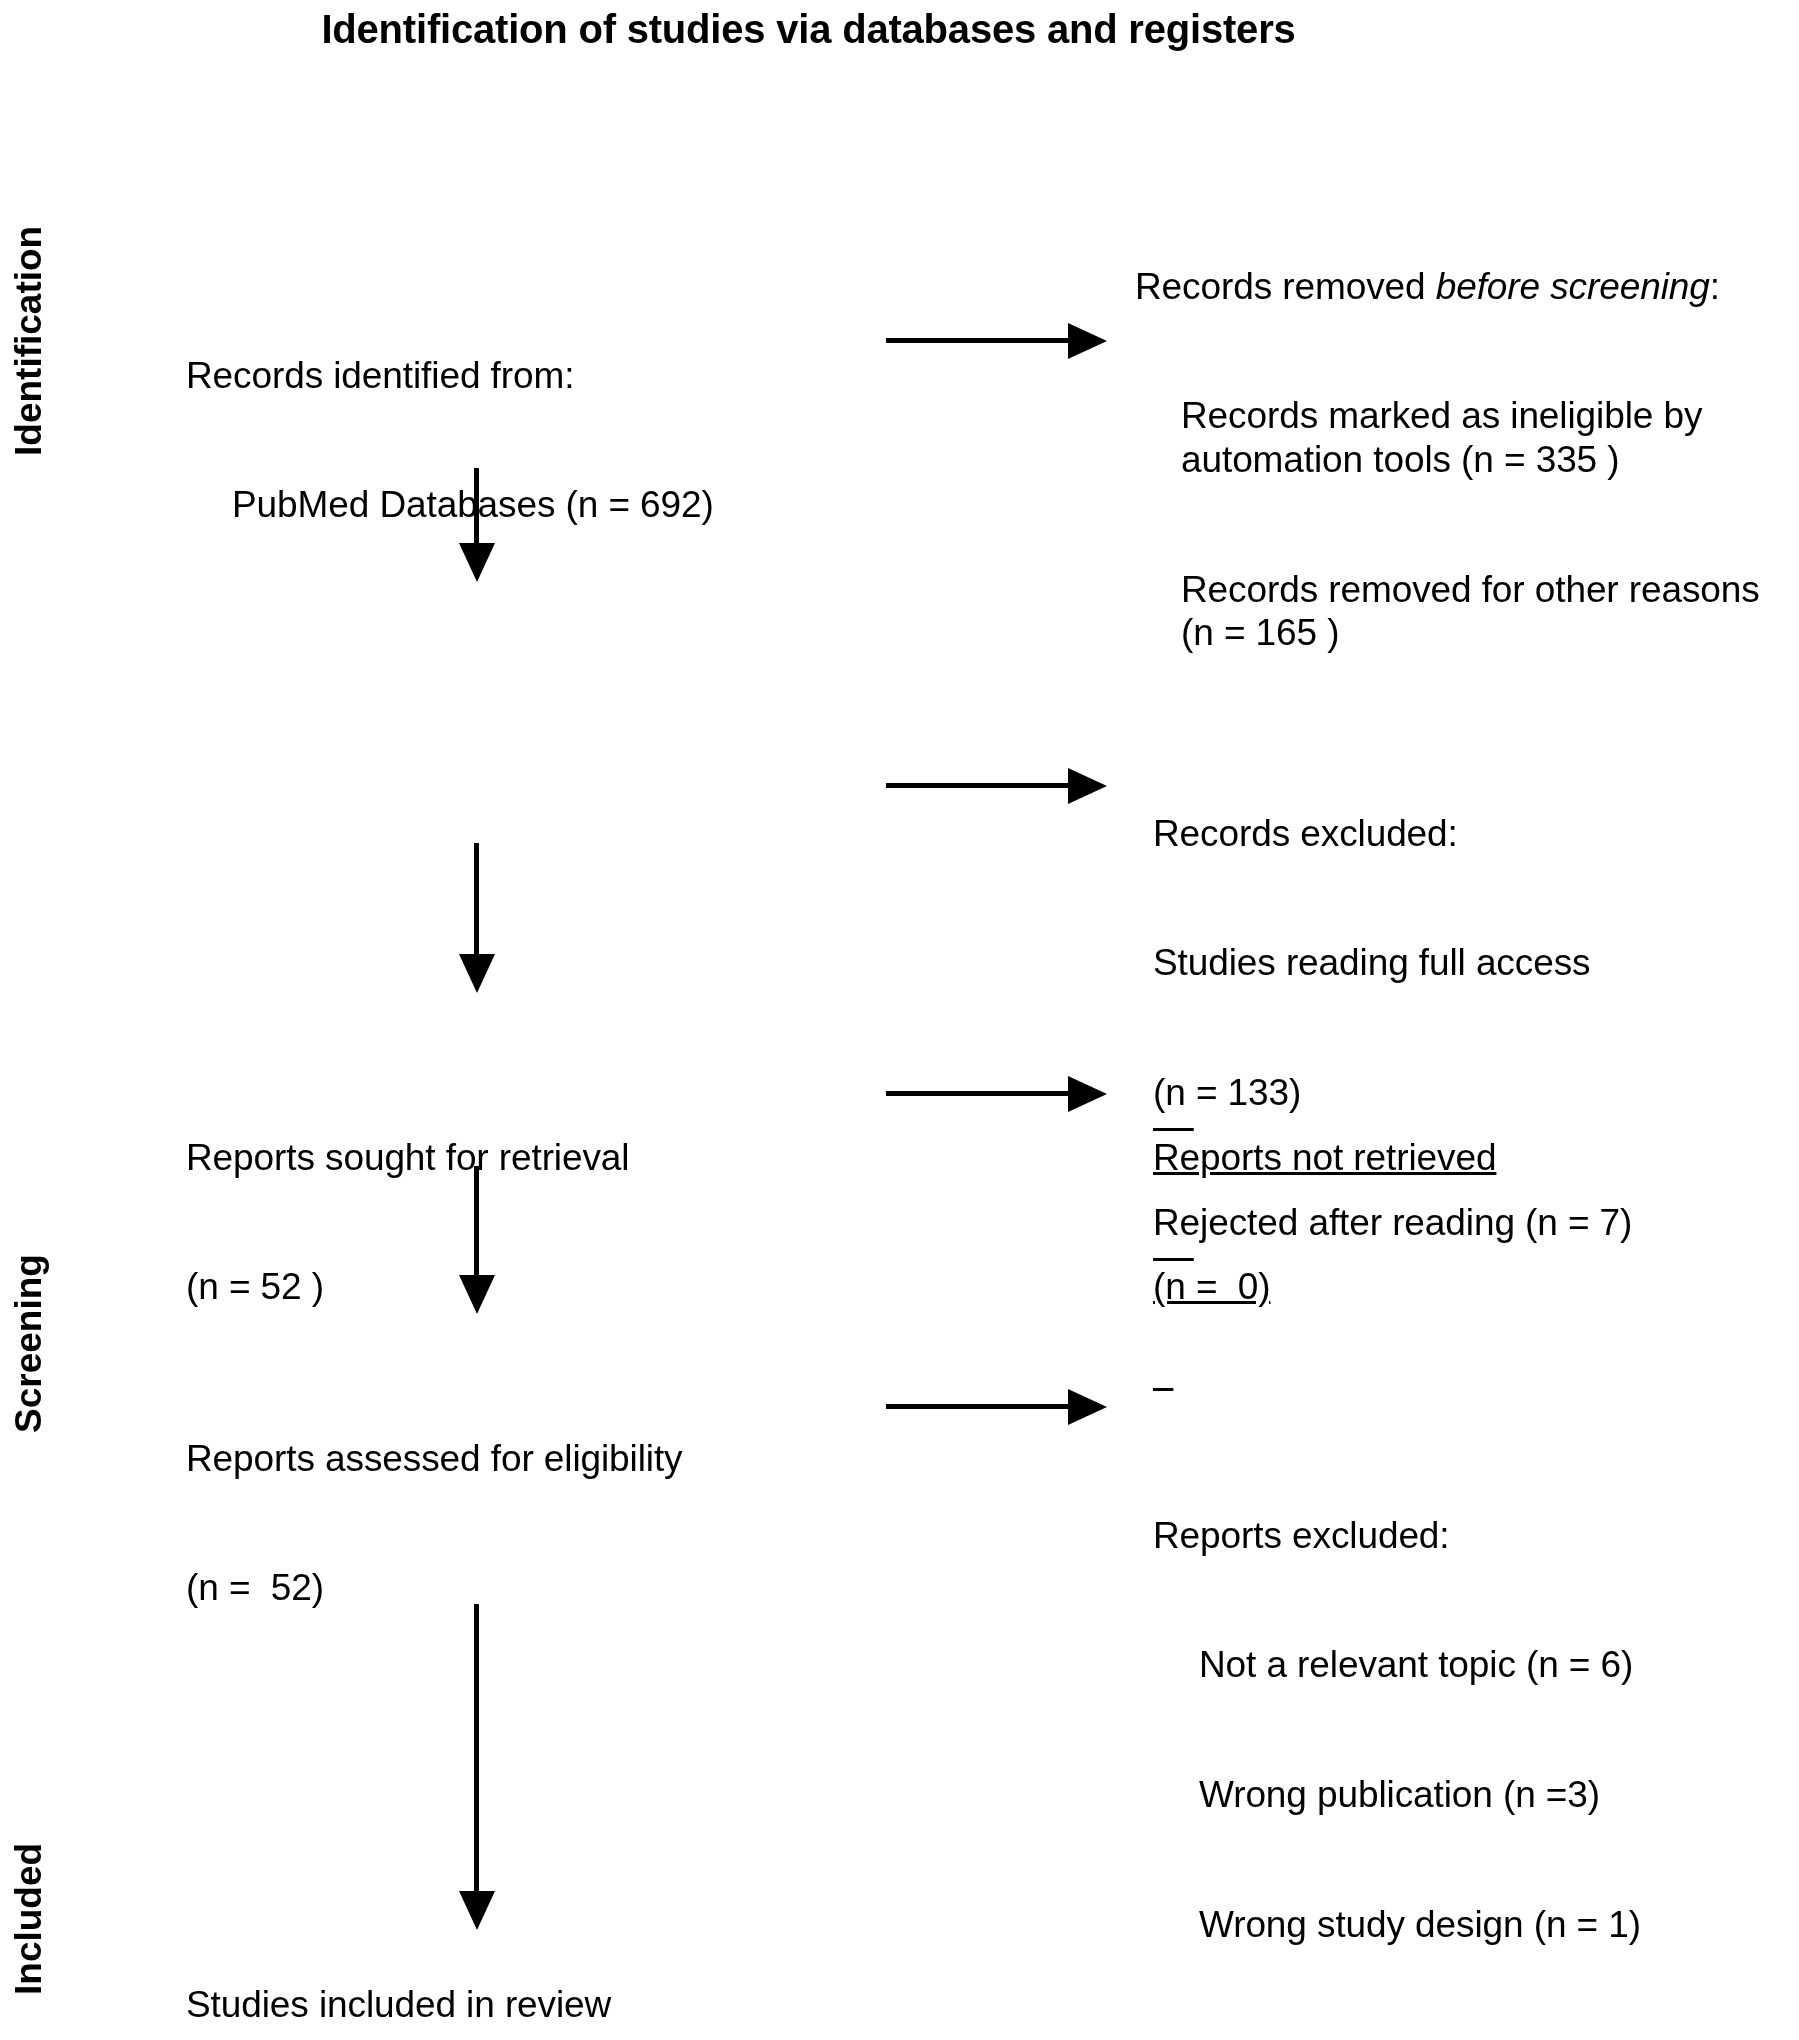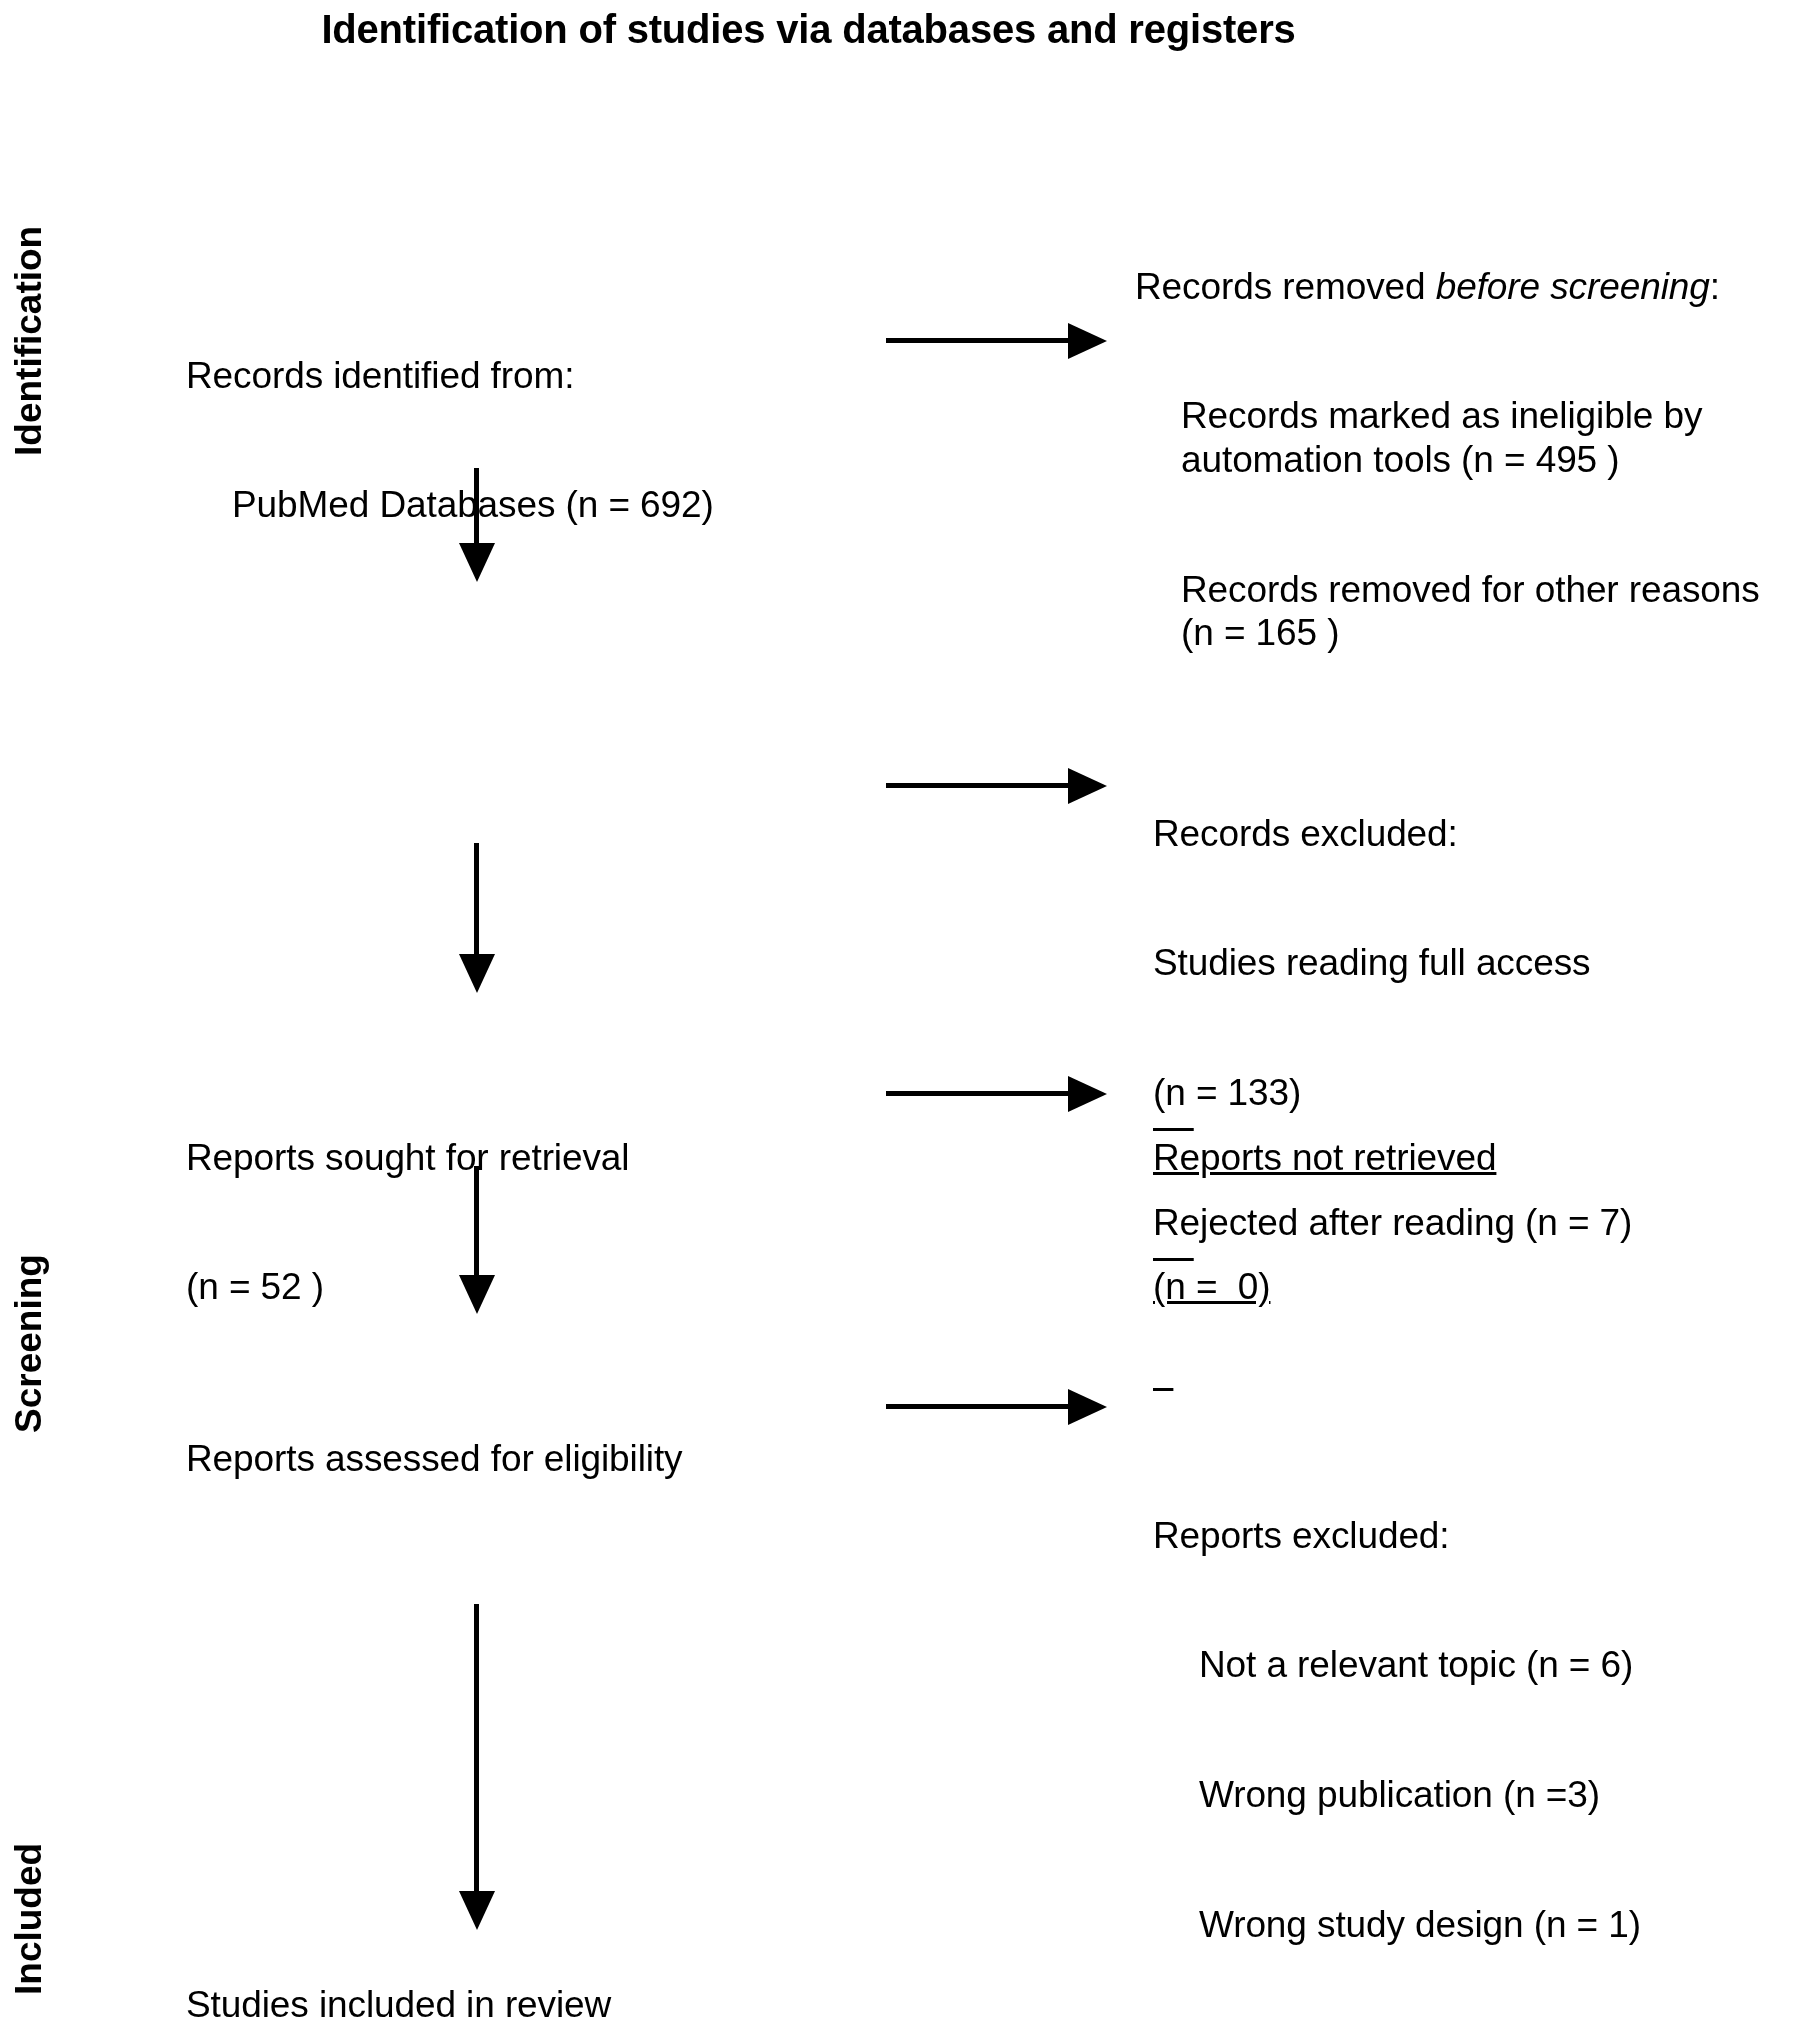--- a/index.html
+++ b/index.html
@@ -105,21 +105,21 @@
   <div class="stage-label" style="left:8.1px; top:1433px;">Screening</div>
   <div class="stage-label" style="left:8.1px; top:1995px;">Included</div>
 
   <div class="node" style="left:186px; top:267px; width:668px;">
     <span class="ln">Records identified from:</span>
     <span class="ln ind">PubMed Databases (n = 692)</span>
   </div>
 
   <div class="node" style="left:1135px; top:178px; width:651px;">
     <span class="ln"><span>Records removed </span><i>before screening</i><span>:</span></span>
-    <span class="ln ind">Records marked as ineligible by automation tools (n = 495 )</span>
+    <span class="ln ind">Records marked as ineligible by automation tools (n = 335 )</span>
     <span class="ln ind">Records removed for other reasons (n = 165 )</span>
   </div>
 
   <div class="arrow-h" style="left:886px; top:338px; width:221px;">
     <div class="shaft" style="width:189px;"></div>
     <div class="head" style="left:182px;"></div>
   </div>
 
   <div class="arrow-v" style="left:474px; top:468px; height:112px;">
     <div class="shaft" style="height:80px;"></div>
@@ -159,20 +159,21 @@
     <div class="head" style="left:182px;"></div>
   </div>
 
   <div class="arrow-v" style="left:474px; top:1166px; height:147px;">
     <div class="shaft" style="height:114px;"></div>
     <div class="head" style="top:109px;"></div>
   </div>
 
   <div class="node" style="left:186px; top:1350px; width:700px;">
     <span class="ln">Reports assessed for eligibility</span>
+    <span class="ln">(n =  52)</span>
   </div>
 
   <div class="node" style="left:1153px; top:1427px; width:643px;">
     <span class="ln">Reports excluded:</span>
     <span class="ln ind">Not a relevant topic (n = 6)</span>
     <span class="ln ind">Wrong publication (n =3)</span>
     <span class="ln ind">Wrong study design (n = 1)</span>
   </div>
 
   <div class="arrow-h" style="left:886px; top:1404px; width:221px;">

